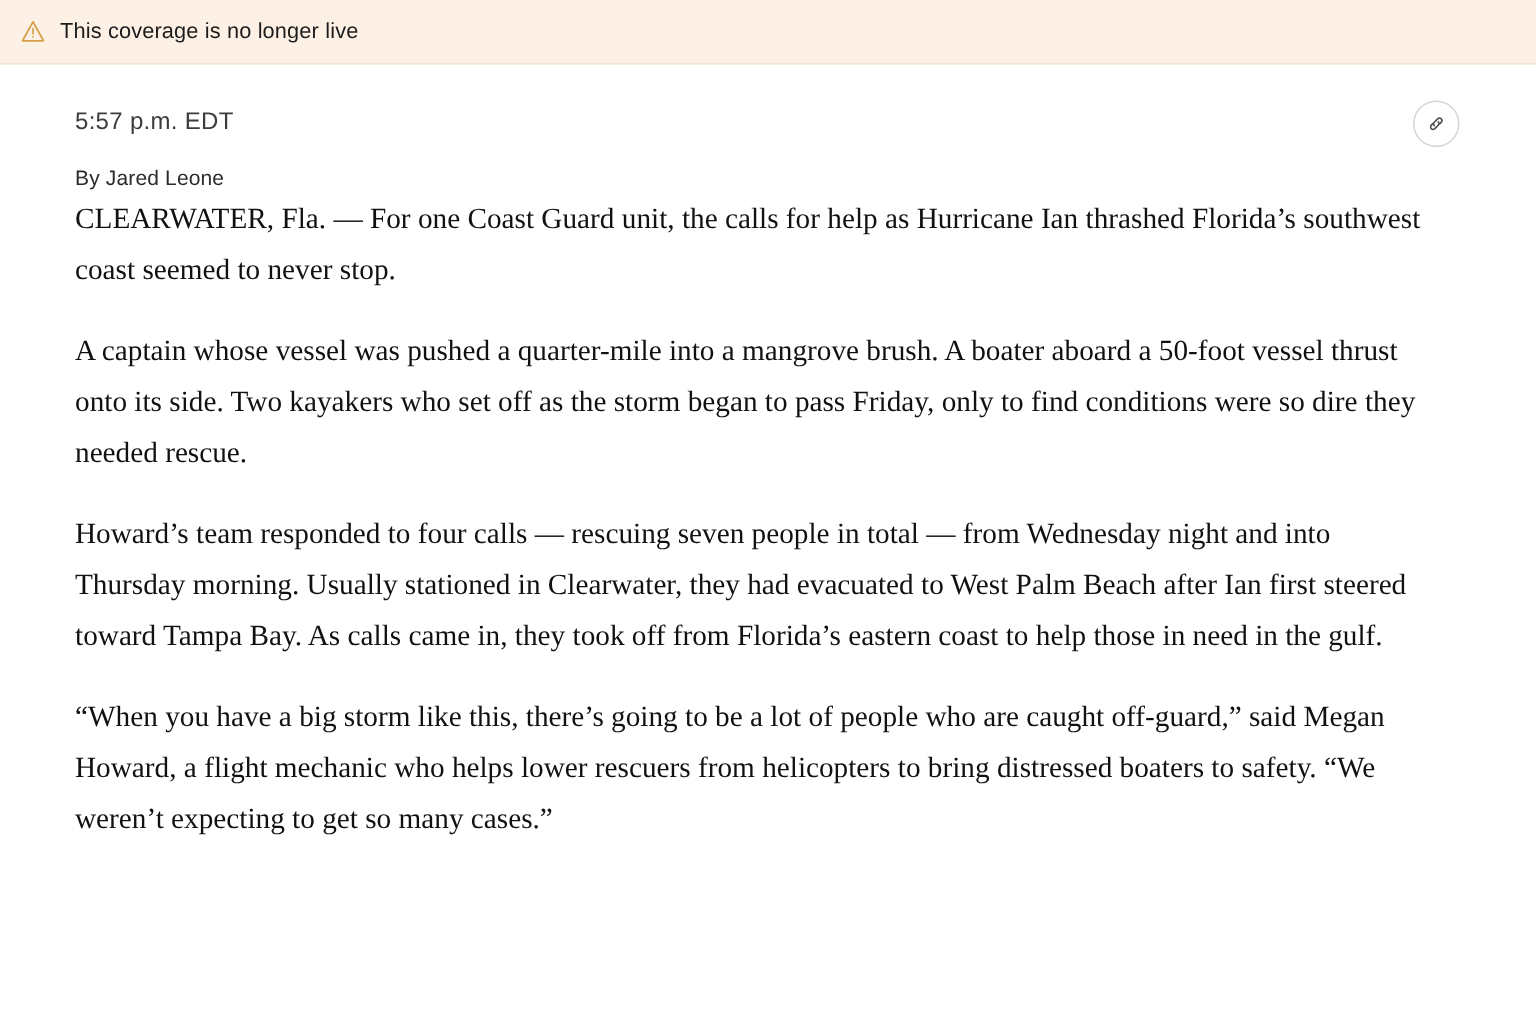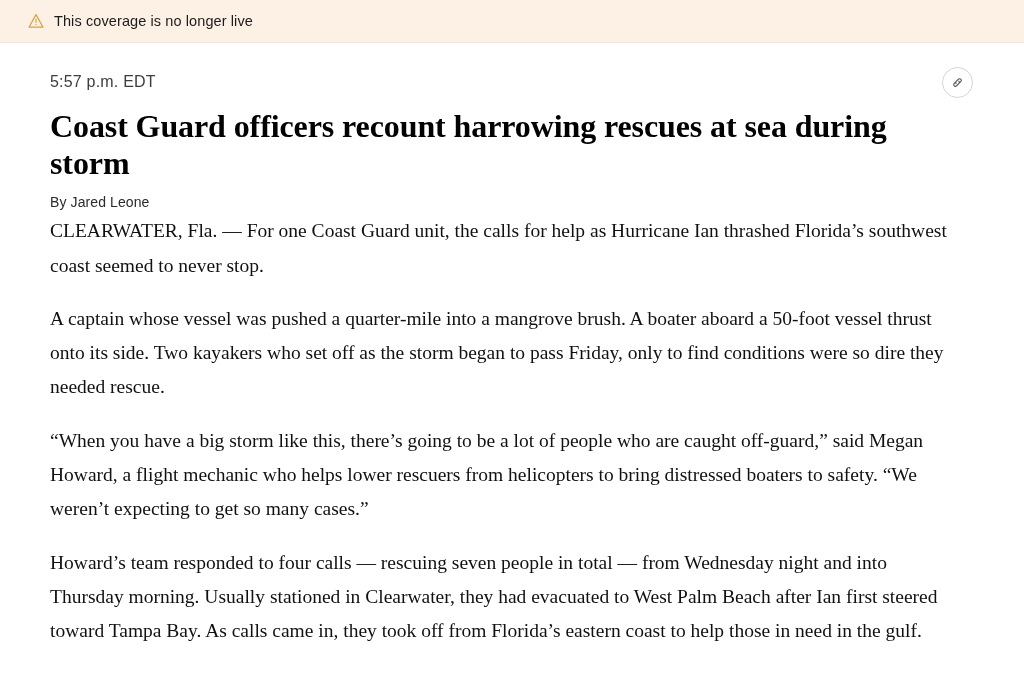--- a/index.html
+++ b/index.html
@@ -15,21 +15,21 @@
     color: #121212;
   }
 
   
   .alert-banner {
     display: flex;
     align-items: center;
     gap: 10px;
     background: #fdf1e5;
     height: 43px;
-    padding: 0 0 0 28px;
+    padding: 0 0 0 14px;
     box-sizing: border-box;
     border-bottom: 1px solid #f2e3d2;
   }
   .alert-icon {
     width: 16px;
     height: 16px;
     flex: 0 0 16px;
     display: block;
   }
   .alert-text {
@@ -126,24 +126,23 @@
     <div class="share-button">
       <span>
         <svg width="15" height="15" viewBox="0 0 16 16" aria-hidden="true">
           <path d="M6.6 9.4 C5.9 8.7 5.9 7.6 6.6 6.9 L9.0 4.5 C9.7 3.8 10.8 3.8 11.5 4.5 C12.2 5.2 12.2 6.3 11.5 7.0 L10.4 8.1" fill="none" stroke="#4a4a4a" stroke-width="1.1" stroke-linecap="round"></path>
           <path d="M9.4 6.6 C10.1 7.3 10.1 8.4 9.4 9.1 L7.0 11.5 C6.3 12.2 5.2 12.2 4.5 11.5 C3.8 10.8 3.8 9.7 4.5 9.0 L5.6 7.9" fill="none" stroke="#4a4a4a" stroke-width="1.1" stroke-linecap="round"></path>
         </svg>
       </span>
     </div>
   </div>
 
-  <h1 class="headline">Coast Guard officers recount harrowing rescues at sea during storm</h1>
 
   <div class="byline">By Jared Leone</div>
 
   <div class="body-copy">
     <p>CLEARWATER, Fla. — For one Coast Guard unit, the calls for help as Hurricane Ian thrashed Florida’s southwest coast seemed to never stop.</p>
     <p>A captain whose vessel was pushed a quarter-mile into a mangrove brush. A boater aboard a 50-foot vessel thrust onto its side. Two kayakers who set off as the storm began to pass Friday, only to find conditions were so dire they needed rescue.</p>
+    <p>Howard’s team responded to four calls — rescuing seven people in total — from Wednesday night and into Thursday morning. Usually stationed in Clearwater, they had evacuated to West Palm Beach after Ian first steered toward Tampa Bay. As calls came in, they took off from Florida’s eastern coast to help those in need in the gulf.</p>
     <p>“When you have a big storm like this, there’s going to be a lot of people who are caught off-guard,” said Megan Howard, a flight mechanic who helps lower rescuers from helicopters to bring distressed boaters to safety. “We weren’t expecting to get so many cases.”</p>
-    <p>Howard’s team responded to four calls — rescuing seven people in total — from Wednesday night and into Thursday morning. Usually stationed in Clearwater, they had evacuated to West Palm Beach after Ian first steered toward Tampa Bay. As calls came in, they took off from Florida’s eastern coast to help those in need in the gulf.</p>
   </div>
 
 </div>
 
 </body></html>

